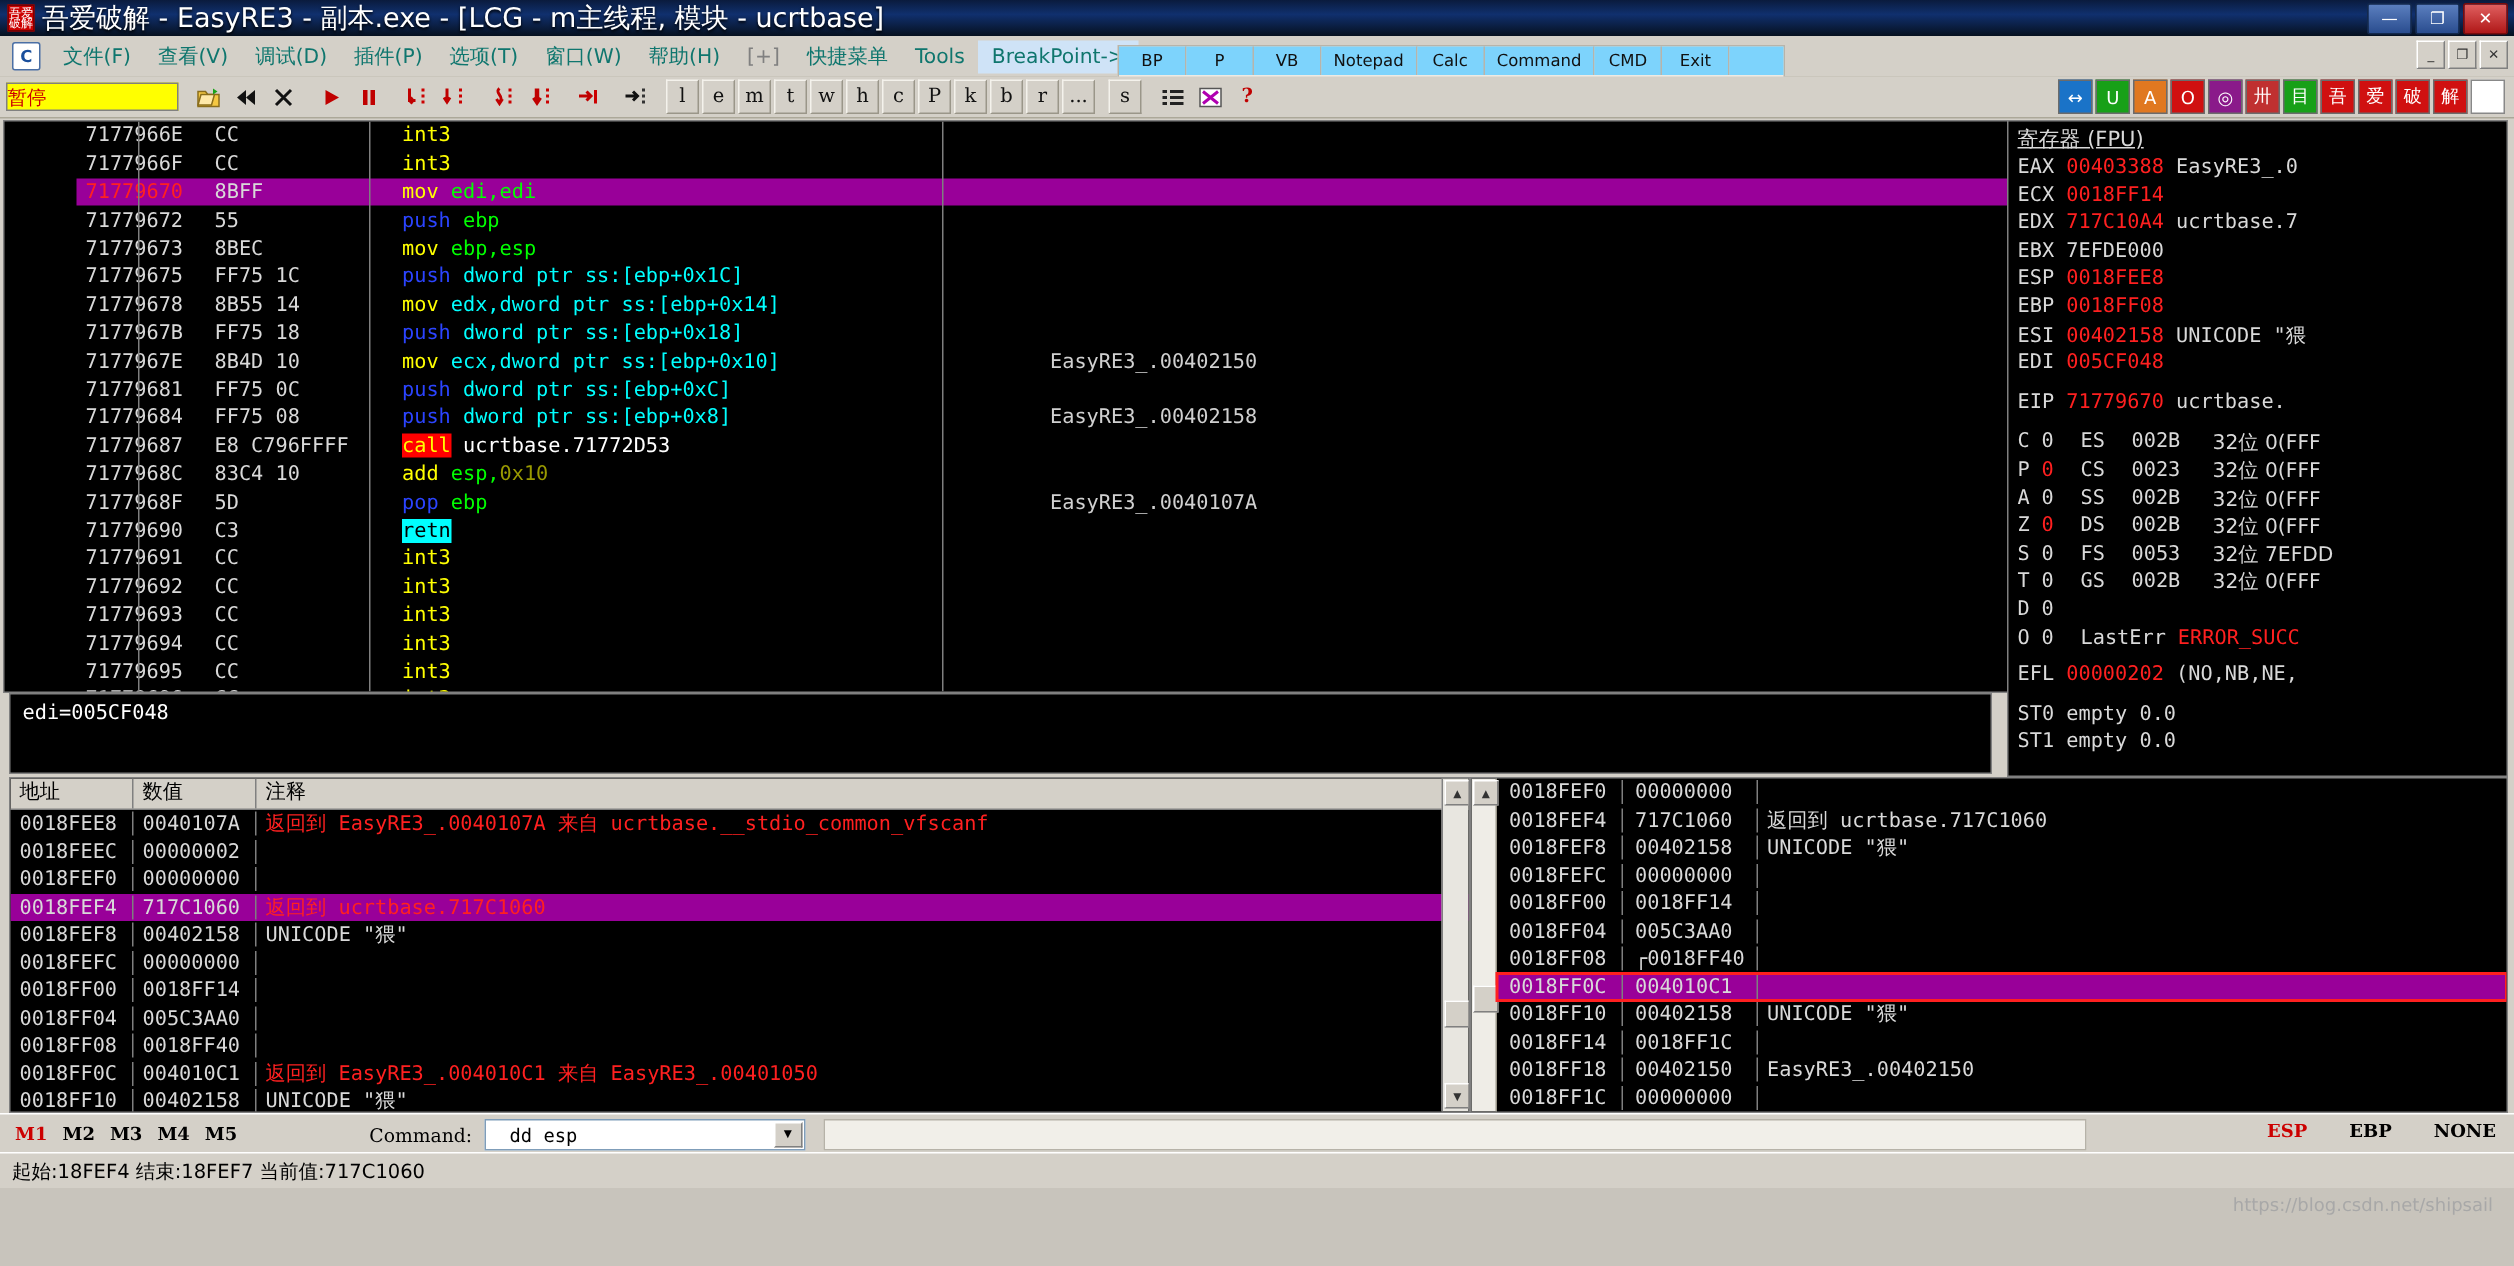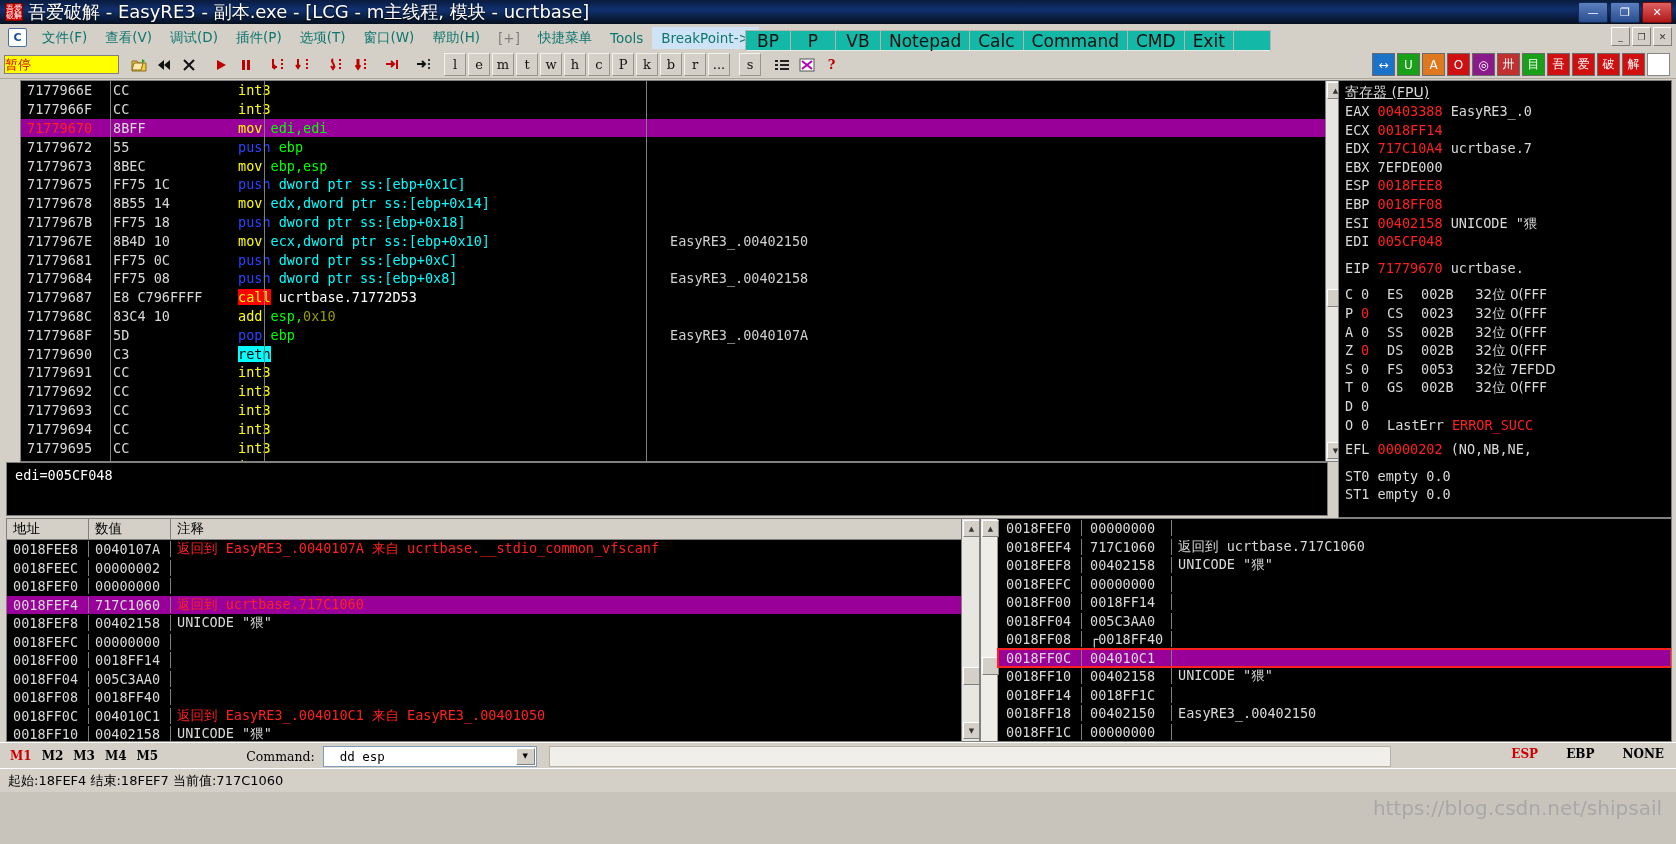--- a/index.html
+++ b/index.html
@@ -34,22 +34,22 @@
   .mdi-right{position:absolute;right:4px;top:3px;display:flex;gap:2px;}
   .mdibtn{width:17px;height:17px;background:#d4d0c8;border-top:1px solid #fff;
     border-left:1px solid #fff;border-right:1px solid #808080;border-bottom:1px solid #808080;
     font-size:9px;color:#333;display:flex;align-items:center;justify-content:center;
     font-family:"DejaVu Sans",sans-serif;}
 
   
   .xbtns{position:absolute;left:745px;top:30px;height:21px;display:flex;
     background:#eceae4;border:1px solid #b8b4aa;}
   .xbtn{min-width:28px;padding:0 8px;height:19px;display:flex;align-items:center;
-    justify-content:center;font-size:17px;color:#111;
-    font-family:"DejaVu Sans",sans-serif;border-right:1px solid #b8b4aa;background:#14b8a6;}
+    justify-content:center;font-size:11px;color:#111;
+    font-family:"DejaVu Sans",sans-serif;border-right:1px solid #b8b4aa;background:#7dd3fc;}
   .xbtn:last-child{border-right:none;}
   .xbtn.blank{min-width:20px;}
 
   
   .toolbar{position:absolute;left:0;top:51px;width:1676px;height:27px;background:#d4d0c8;
     border-bottom:1px solid #aca899;display:flex;align-items:center;}
   .pausebox{margin-left:4px;width:115px;height:19px;background:#ffff00;border:1px solid #808080;
     color:#cc0000;font-size:13px;font-family:"DejaVu Sans",sans-serif;
     display:flex;align-items:center;padding-left:0;box-sizing:border-box;}
   .tbtn{width:23px;height:21px;margin:0 1px;display:flex;align-items:center;justify-content:center;
@@ -60,22 +60,22 @@
     border-right:1px solid #9a9689;border-bottom:1px solid #9a9689;width:20px;}
   .tsep{width:7px;}
   .cjk{font-family:"DejaVu Sans",sans-serif;}
 
   
   .rtools{position:absolute;right:6px;top:53px;display:flex;gap:2px;align-items:center;}
   .rbtn{width:21px;height:21px;display:flex;align-items:center;justify-content:center;
     font-size:12px;color:#fff;font-family:"DejaVu Sans",sans-serif;border:1px solid #6b6b6b;}
 
   
-  .disasm{position:absolute;left:20px;top:80px;width:1322px;height:380px;background:#000;
-    border:1px solid #808080;overflow:hidden;}
+  .disasm{position:absolute;left:2px;top:80px;width:1322px;height:380px;background:#000;
+    border:1px solid #808080;overflow:hidden;padding-left:48px;}
   .dis-row{height:18.8px;display:flex;align-items:center;font-size:13.5px;white-space:nowrap;}
   .c-addr{width:82px;padding-left:6px;color:#d9d9d9;box-sizing:border-box;}
   .c-addr.cur{color:#ff2020;}
   .c-bytes{width:125px;padding-left:10px;color:#d9d9d9;box-sizing:border-box;}
   .c-ins{width:430px;padding-left:10px;box-sizing:border-box;}
   .c-cmt{padding-left:12px;color:#d0d0d0;}
   .vline{position:absolute;left:89px;top:0;width:1px;height:380px;background:#7f7f7f;}
   .vline2{position:absolute;left:243px;top:0;width:1px;height:380px;background:#7f7f7f;}
   .vline3{position:absolute;left:625px;top:0;width:1px;height:380px;background:#7f7f7f;}
   .row-cur{background:#990099;}
@@ -151,21 +151,21 @@
     border-bottom:1px solid #808080;display:flex;align-items:center;justify-content:center;
     font-size:7px;color:#000;font-family:"DejaVu Sans",sans-serif;}
   .cmdspare{margin-left:12px;width:840px;height:19px;background:#f1efe9;border:1px solid #b6b2a8;}
   .espbar{position:absolute;right:12px;top:747px;display:flex;gap:28px;font-size:12px;
     font-family:"DejaVu Serif",serif;font-weight:bold;}
   .espbar .r{color:#cc0000;} .espbar .k{color:#000;}
   .statusbar{position:absolute;left:0;top:768px;width:1676px;height:24px;background:#d4d0c8;
     border-top:1px solid #fff;display:flex;align-items:center;}
   .statustxt{font-size:13px;color:#000;font-family:"DejaVu Sans",sans-serif;margin-left:8px;}
   .bottomfill{position:absolute;left:0;top:792px;width:1676px;height:52px;background:#c8c4bc;}
-  .wmark{position:absolute;right:14px;top:796px;font-size:20px;color:#a8a8a8;
+  .wmark{position:absolute;right:14px;top:796px;font-size:12px;color:#a8a8a8;
     font-family:"DejaVu Sans",sans-serif;}
 </style>
 </head>
 <body>
 
 <div id="app">
 
   <div class="titlebar">
     <div class="title-ico">吾爱<br>破解</div>
     <div class="title-text">吾爱破解 - EasyRE3 - 副本.exe - [LCG - m主线程, 模块 - ucrtbase]</div>

